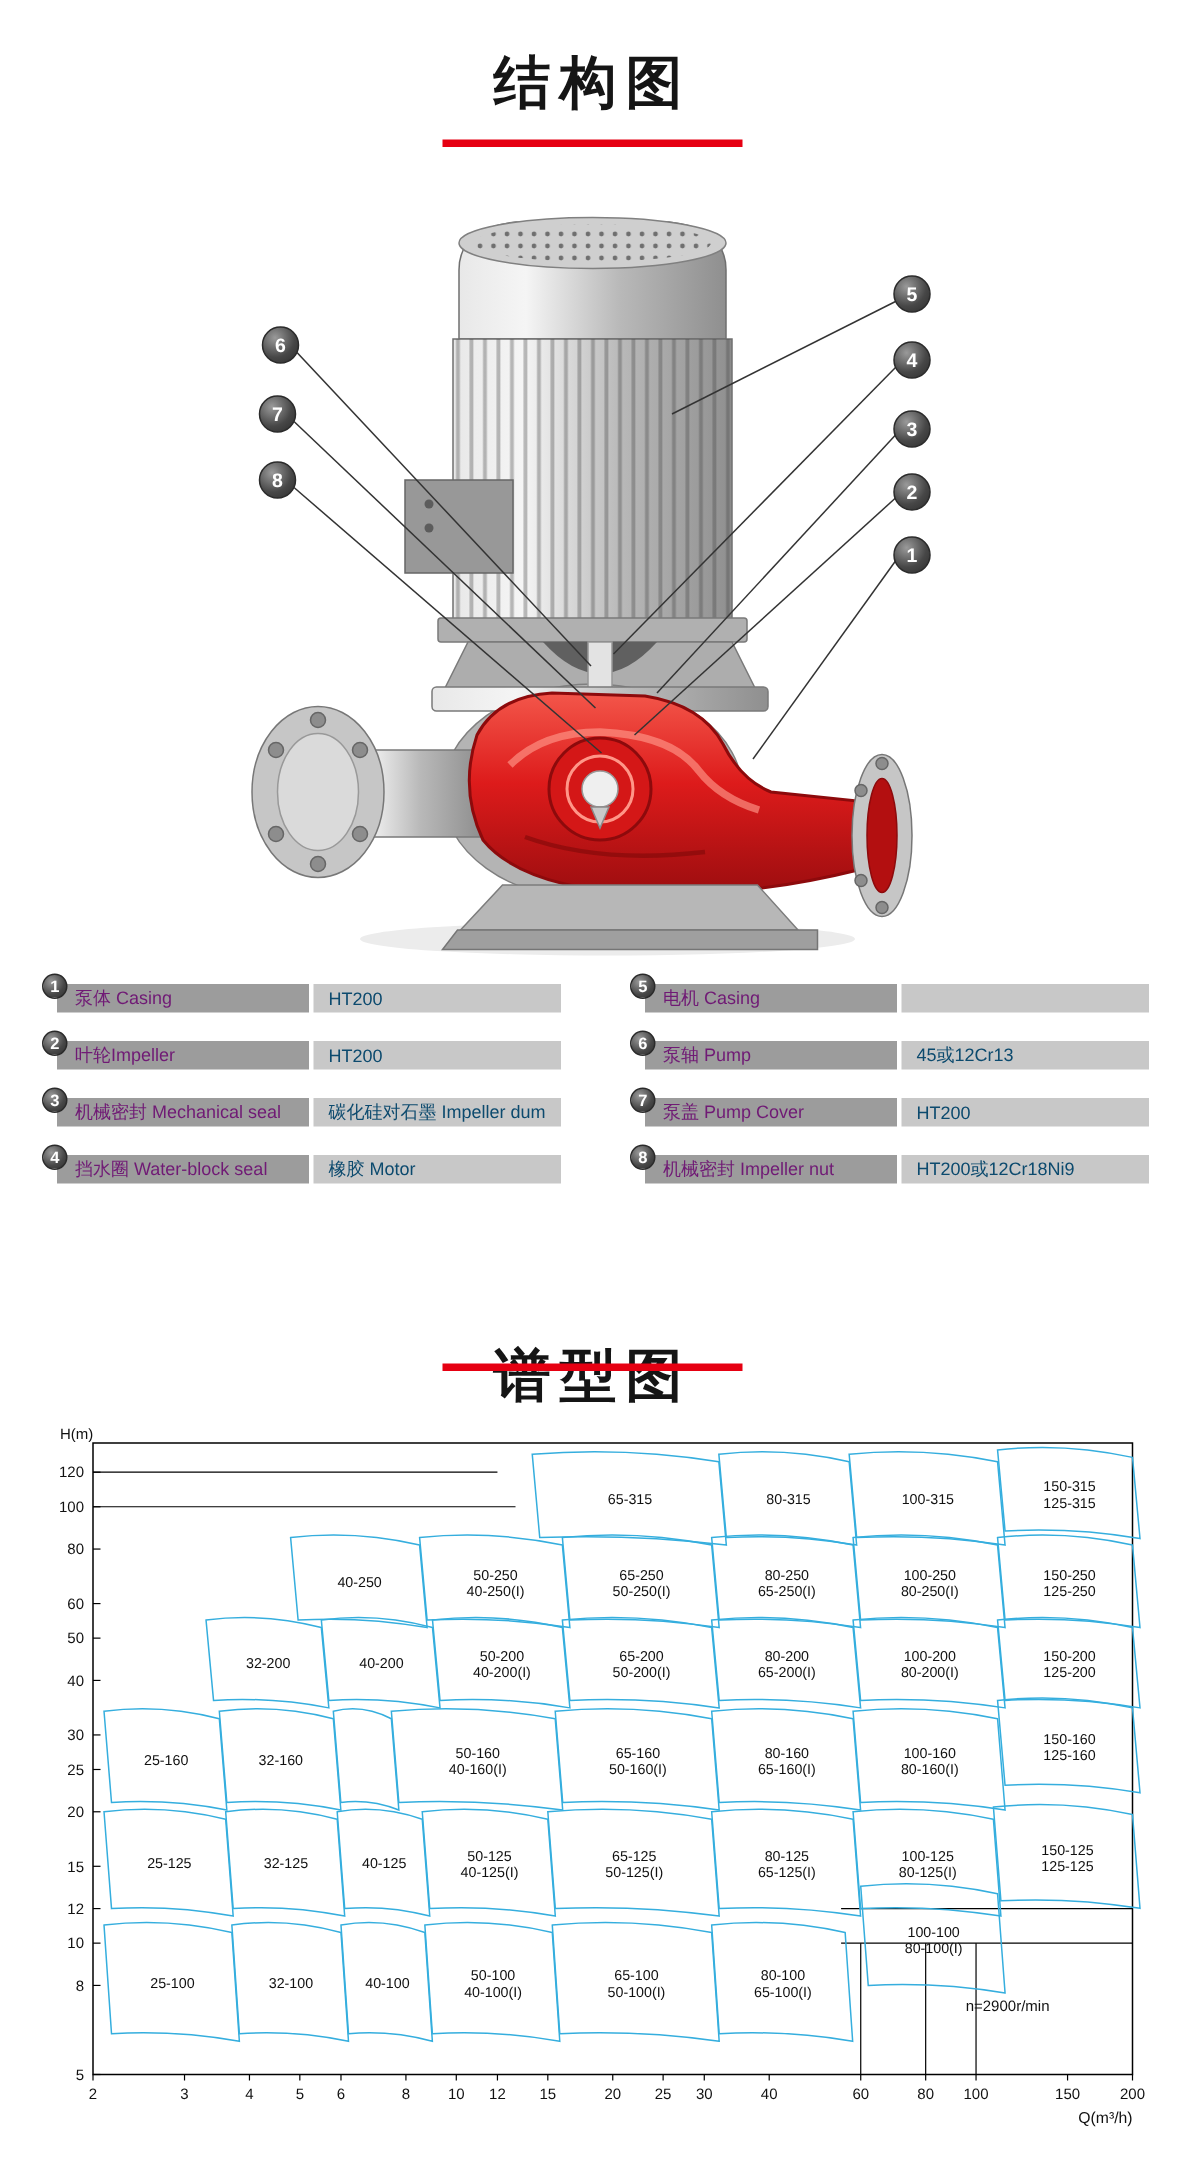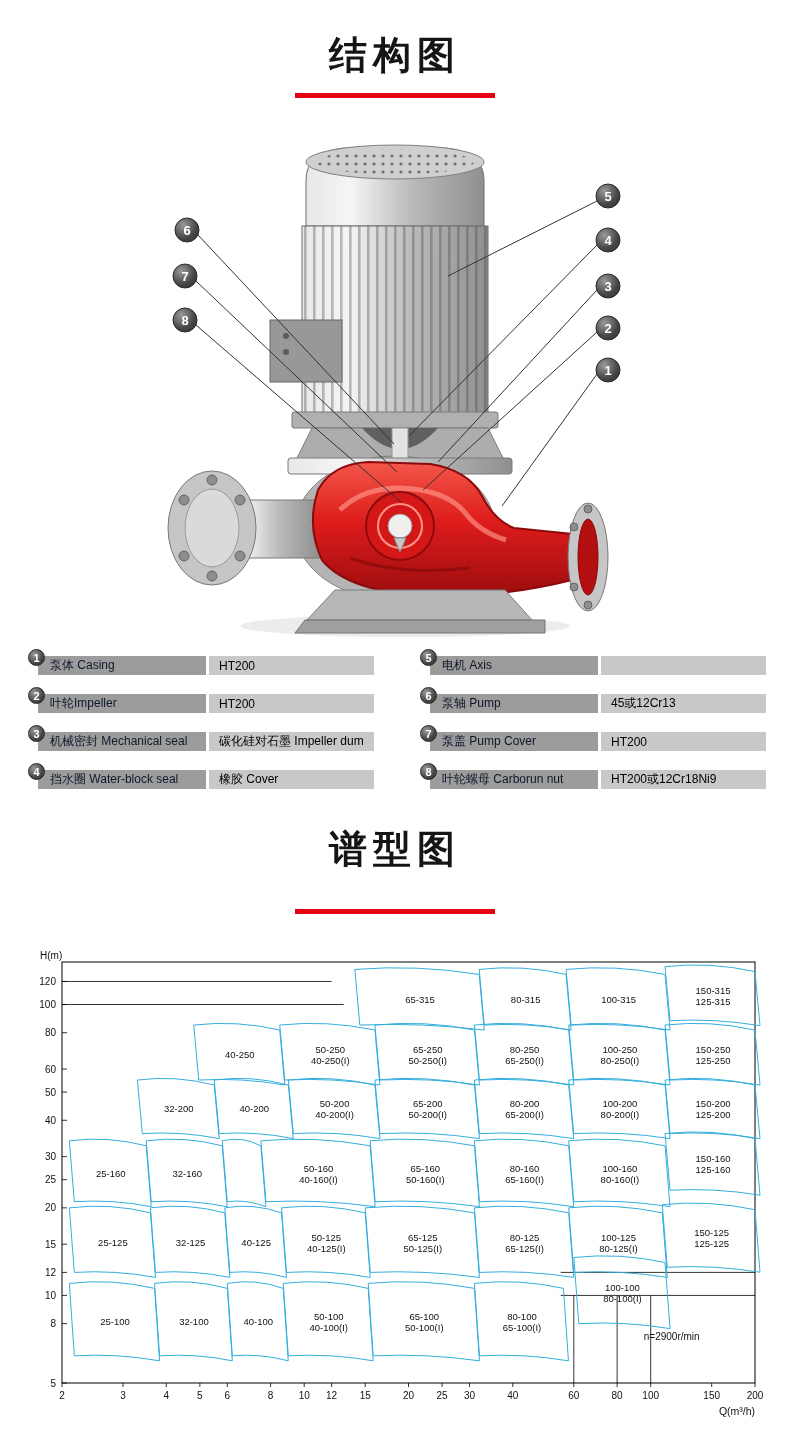--- a/index.html
+++ b/index.html
@@ -1,37 +1,37 @@
 <!DOCTYPE html>
 <html><head>
 <meta charset="utf-8">
 <style>
   html,body{margin:0;padding:0;background:#fff;}
   .page{position:relative;width:790px;height:1453px;background:#fff;margin:0 auto;overflow:hidden;
         font-family:"Liberation Sans","DejaVu Sans",sans-serif;color:#111;}
   .sec-title{position:absolute;left:0;width:100%;text-align:center;font-size:38px;font-weight:bold;
              color:#151515;letter-spacing:6px;margin:0;}
   #structure-title{top:30px;}
-  #spectrum-title{top:824px;}
+  #spectrum-title{top:892px;}
   .red-bar{position:absolute;left:50%;transform:translateX(-50%);width:200px;height:5px;background:#e60012;}
   #structure-bar{top:93px;}
   #spectrum-bar{top:909px;}
   .pump-figure{position:absolute;left:100px;top:128px;width:600px;height:512px;}
   .parts{position:absolute;top:656px;left:0;width:790px;height:180px;font-size:12px;}
   .parts-col{position:absolute;top:0;width:346px;}
   #parts-left{left:28px;}
   #parts-right{left:420px;}
   .part-row{position:relative;height:19px;margin-bottom:19px;padding-left:10px;display:flex;}
   .badge{position:absolute;left:0;top:-7px;width:17px;height:17px;border-radius:50%;
          background:radial-gradient(circle at 35% 30%,#9a9a9a,#474747 60%,#2f2f2f);
          color:#fff;font-size:11px;font-weight:bold;display:flex;align-items:center;justify-content:center;
          border:1px solid #2a2a2a;box-sizing:border-box;z-index:2;}
-  .part-name{width:168px;background:#9c9c9c;color:#0f172a;display:flex;align-items:center;
+  .part-name{width:168px;background:#9c9c9c;color:#701a75;display:flex;align-items:center;
              padding-left:12px;box-sizing:border-box;white-space:nowrap;overflow:hidden;}
-  .part-mat{flex:1;margin-left:3px;background:#c8c8c8;color:#000000;display:flex;align-items:center;
+  .part-mat{flex:1;margin-left:3px;background:#c8c8c8;color:#0c4a6e;display:flex;align-items:center;
             padding-left:10px;white-space:nowrap;overflow:hidden;}
   .chart-wrap{position:absolute;top:950px;left:0;width:790px;height:490px;}
   svg text{font-family:"Liberation Sans","DejaVu Sans",sans-serif;}
 </style>
 </head>
 <body>
 
 <div class="page">
 
   <h1 class="sec-title" id="structure-title">结构图</h1>
@@ -158,42 +158,42 @@
         <span class="part-mat">HT200</span>
       </div>
       <div class="part-row">
         <span class="badge">3</span>
         <span class="part-name">机械密封 Mechanical seal</span>
         <span class="part-mat">碳化硅对石墨 Impeller dum</span>
       </div>
       <div class="part-row">
         <span class="badge">4</span>
         <span class="part-name">挡水圈 Water-block seal</span>
-        <span class="part-mat">橡胶 Cover</span>
+        <span class="part-mat">橡胶 Motor</span>
       </div>
     </div>
     <div class="parts-col" id="parts-right">
       <div class="part-row">
         <span class="badge">5</span>
-        <span class="part-name">电机 Axis</span>
+        <span class="part-name">电机 Casing</span>
         <span class="part-mat"></span>
       </div>
       <div class="part-row">
         <span class="badge">6</span>
         <span class="part-name">泵轴 Pump</span>
         <span class="part-mat">45或12Cr13</span>
       </div>
       <div class="part-row">
         <span class="badge">7</span>
         <span class="part-name">泵盖 Pump Cover</span>
         <span class="part-mat">HT200</span>
       </div>
       <div class="part-row">
         <span class="badge">8</span>
-        <span class="part-name">叶轮螺母 Carborun nut</span>
+        <span class="part-name">机械密封 Impeller nut</span>
         <span class="part-mat">HT200或12Cr18Ni9</span>
       </div>
     </div>
   </div>
 
   <h1 class="sec-title" id="spectrum-title">谱型图</h1>
   <div class="red-bar" id="spectrum-bar"></div>
 
   <div class="chart-wrap">
     <svg id="spectrum-svg" viewBox="0 0 790 490" width="790" height="490">

